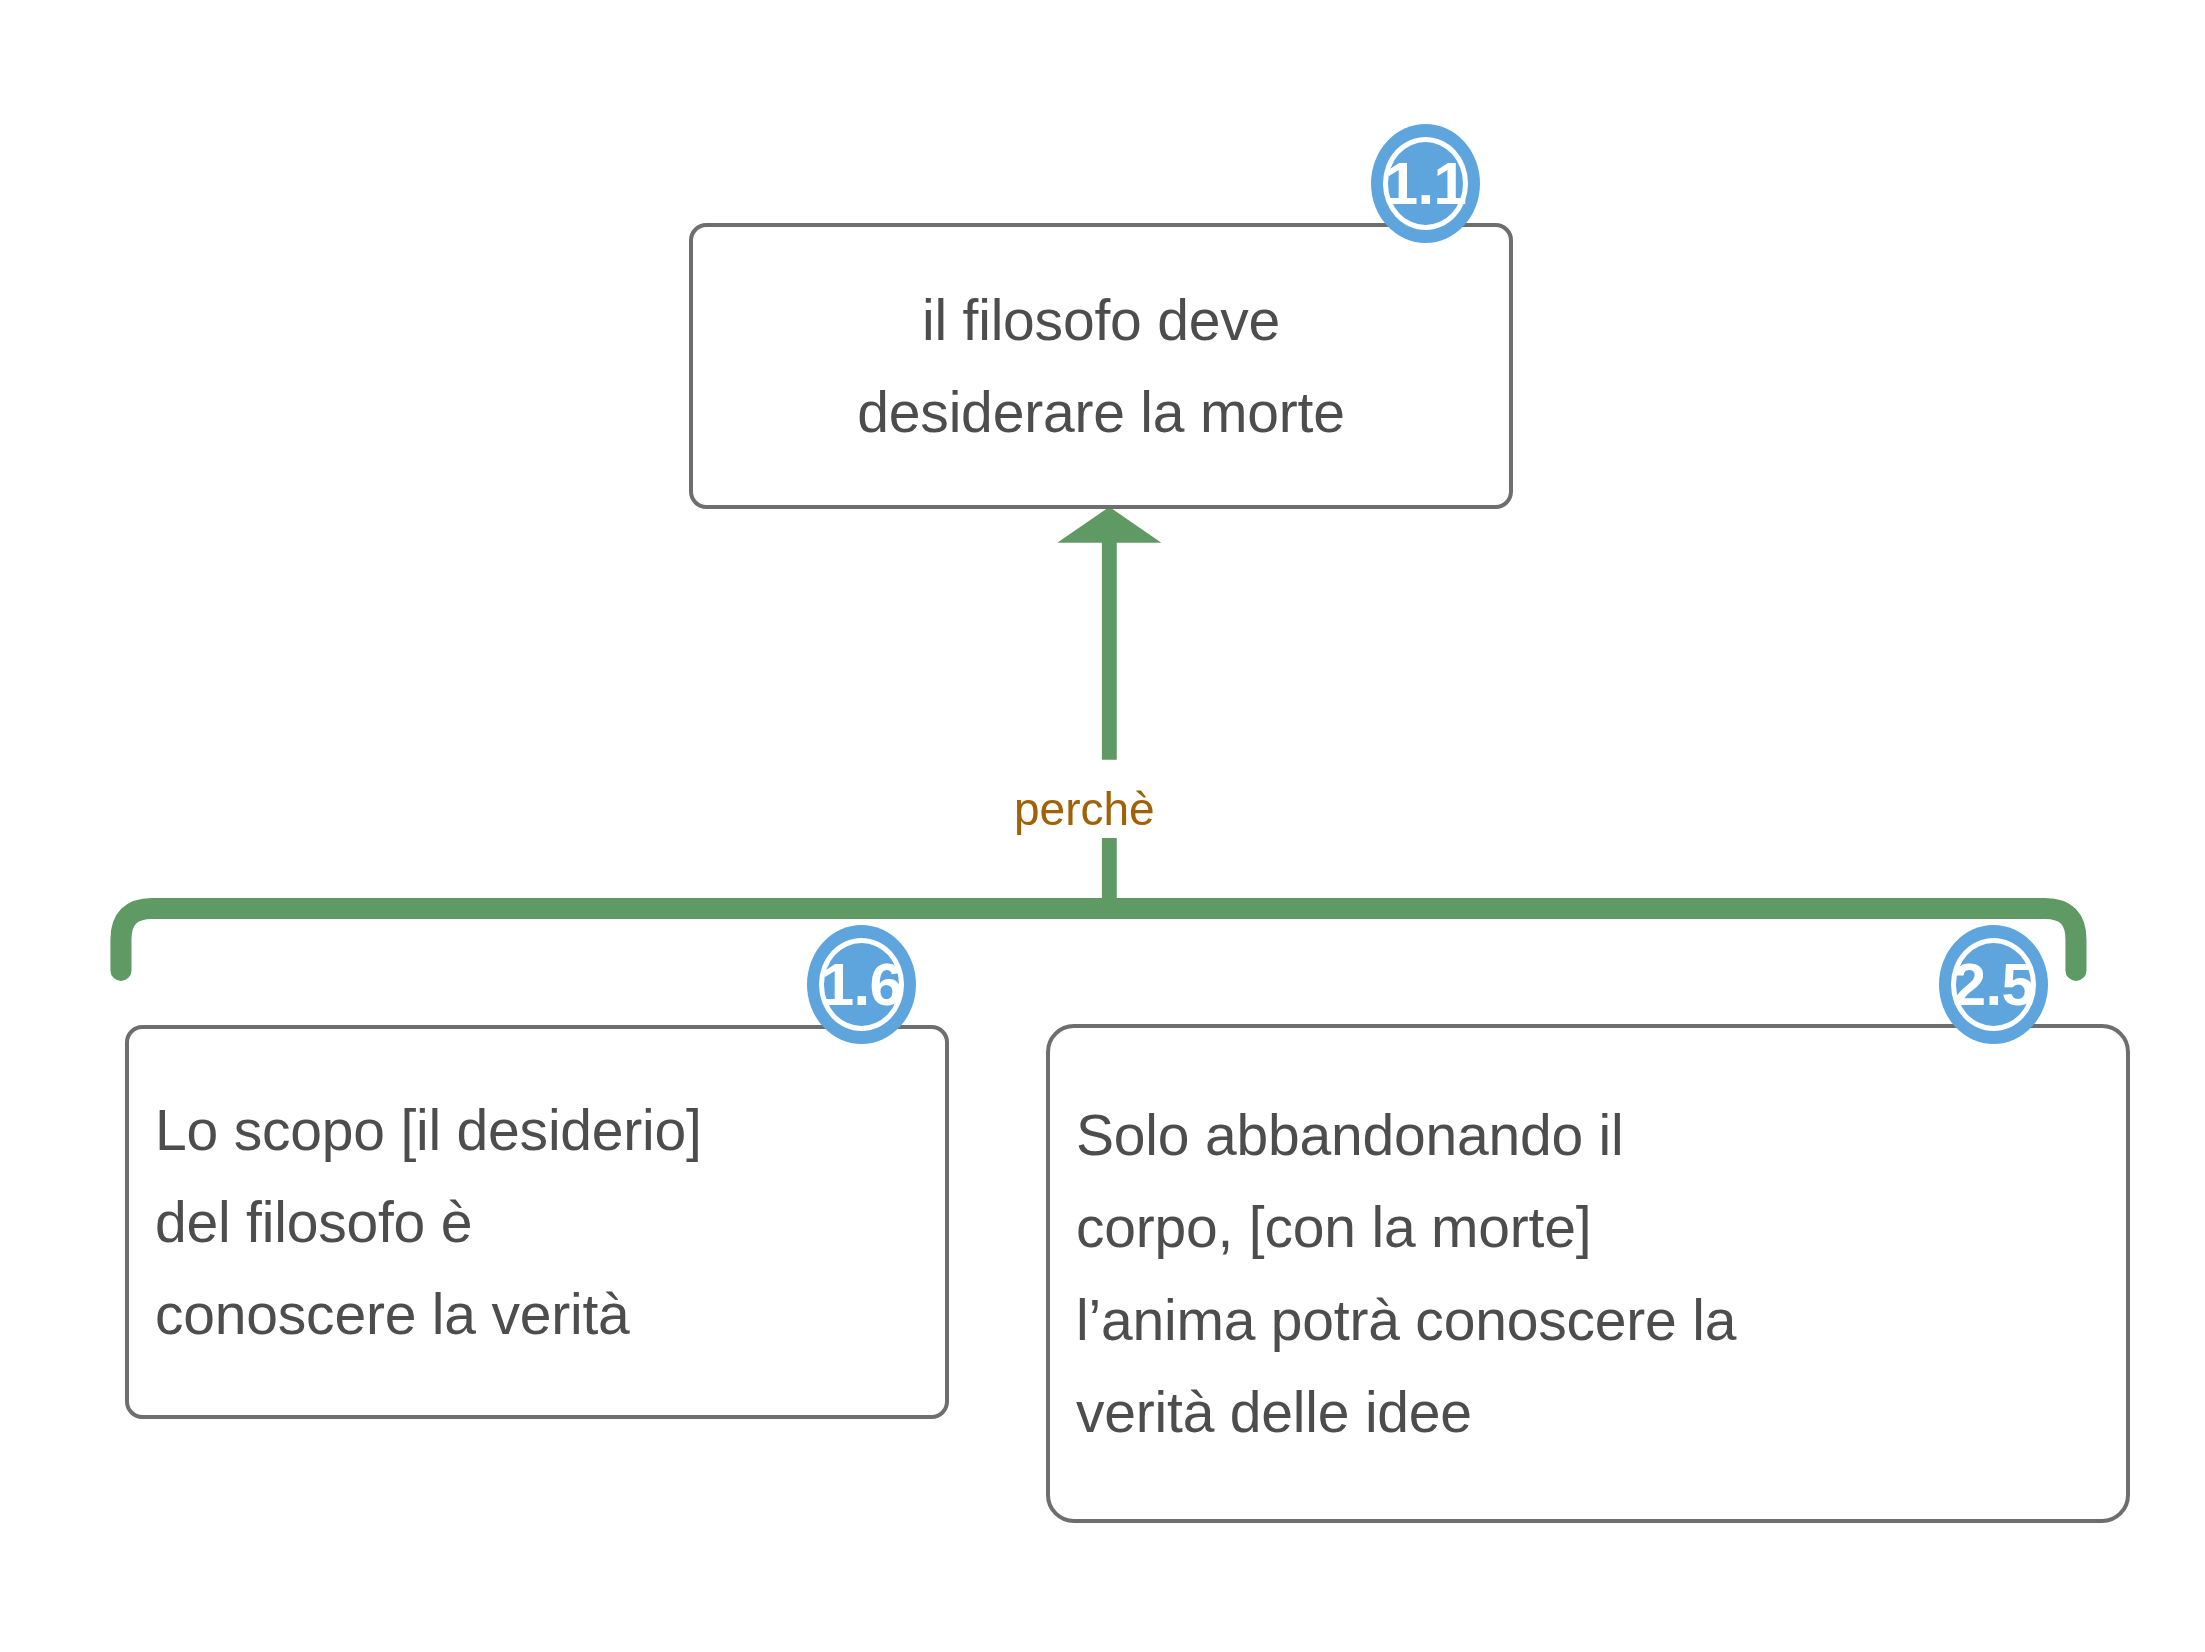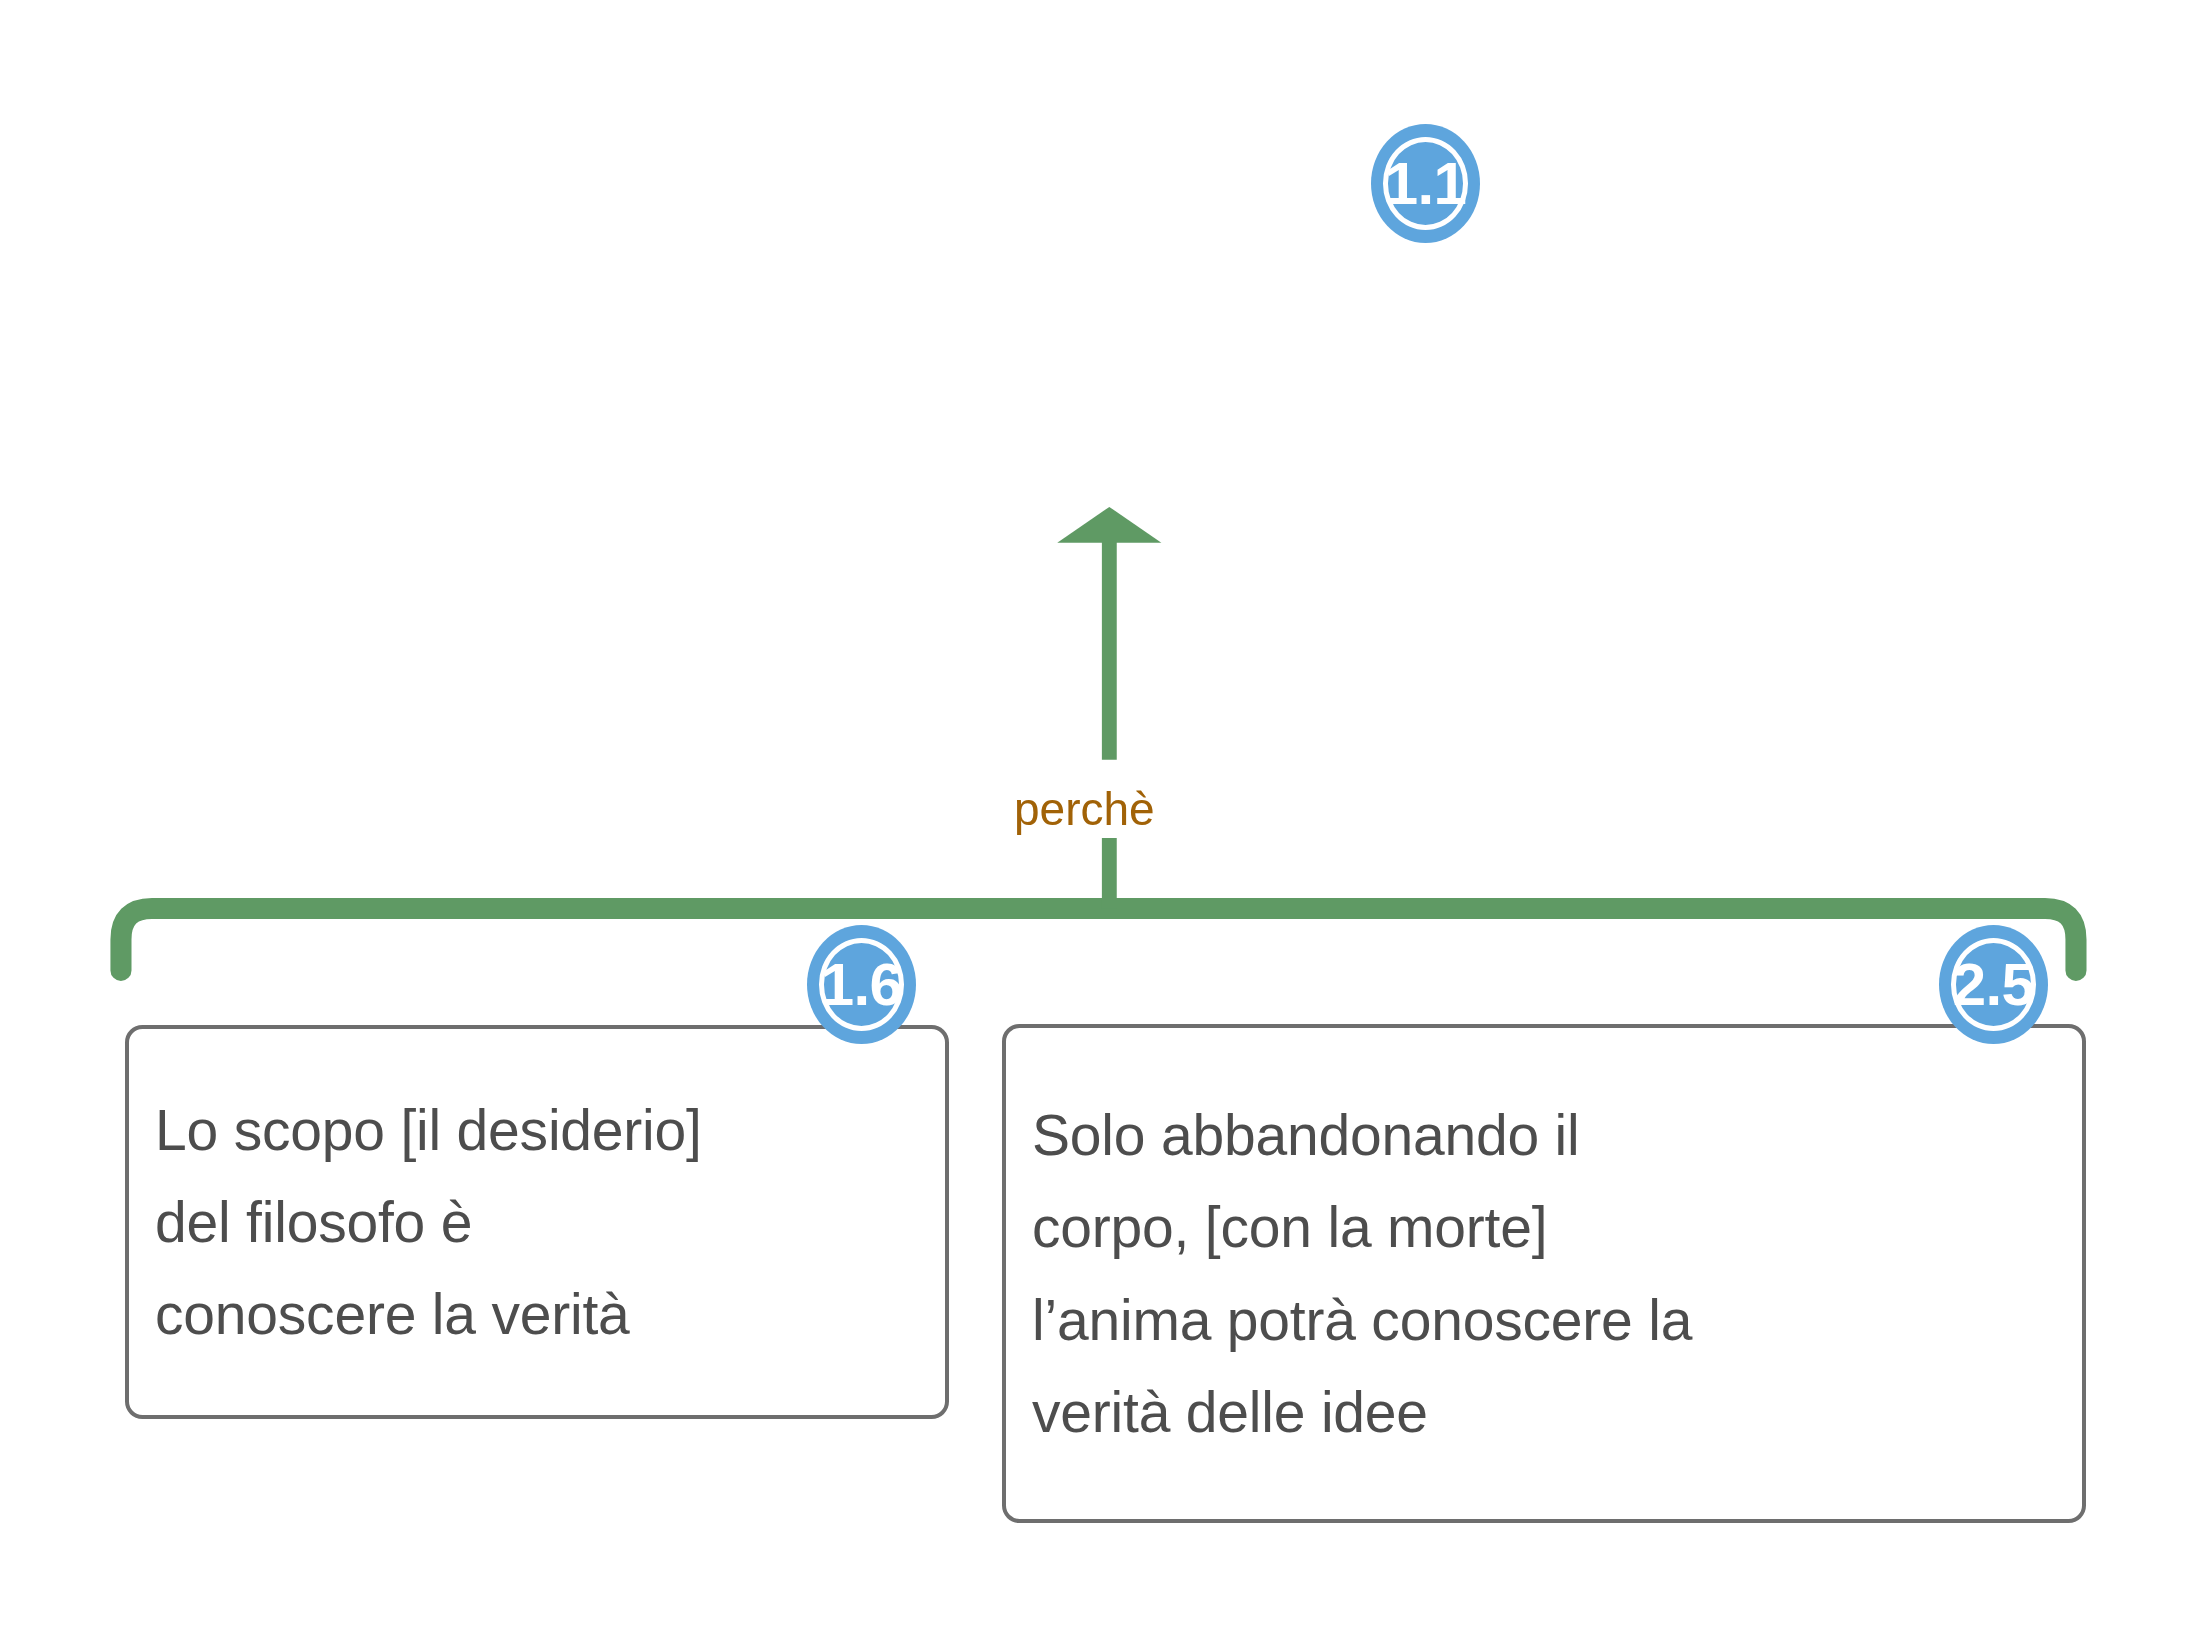--- a/index.html
+++ b/index.html
@@ -64,24 +64,25 @@
   }
   
   #node-21 {
     left: 125px;
     top: 1025px;
     width: 824px;
     height: 394px;
   }
   
   #node-22 {
-    left: 1002px;
+    left: 1046px;
     top: 1024px;
     width: 1084px;
     height: 499px;
+    border-radius: 28px;
   }
 
   
   .badge {
     position: absolute;
     width: 109px;
     height: 119px;
     border-radius: 50%;
     background: #5ea5dd;
     display: flex;
@@ -141,20 +142,24 @@
              L 3300 1466
              Q 3350 1466 3350 1516
              L 3350 1566" fill="none" stroke="#5f9a64" stroke-width="34" stroke-linecap="round" stroke-linejoin="round"></path>
 
     <line x1="1790" y1="1466" x2="1790" y2="1310" stroke="#5f9a64" stroke-width="24"></line>
     <line x1="1790" y1="1226" x2="1790" y2="874" stroke="#5f9a64" stroke-width="24"></line>
 
     <polygon points="1790,818 1874,876 1706,876" fill="#5f9a64"></polygon>
   </svg>
 
+  <div class="node node-center" id="node-11">
+    <div class="node-text">il filosofo deve
+desiderare la morte</div>
+  </div>
   <div class="badge" id="badge-11">
     <span class="badge-label">1.1</span>
   </div>
 
   <div class="node node-left" id="node-21">
     <div class="node-text">Lo scopo [il desiderio]
 del filosofo è
 conoscere la verità</div>
   </div>
   <div class="badge" id="badge-21">

